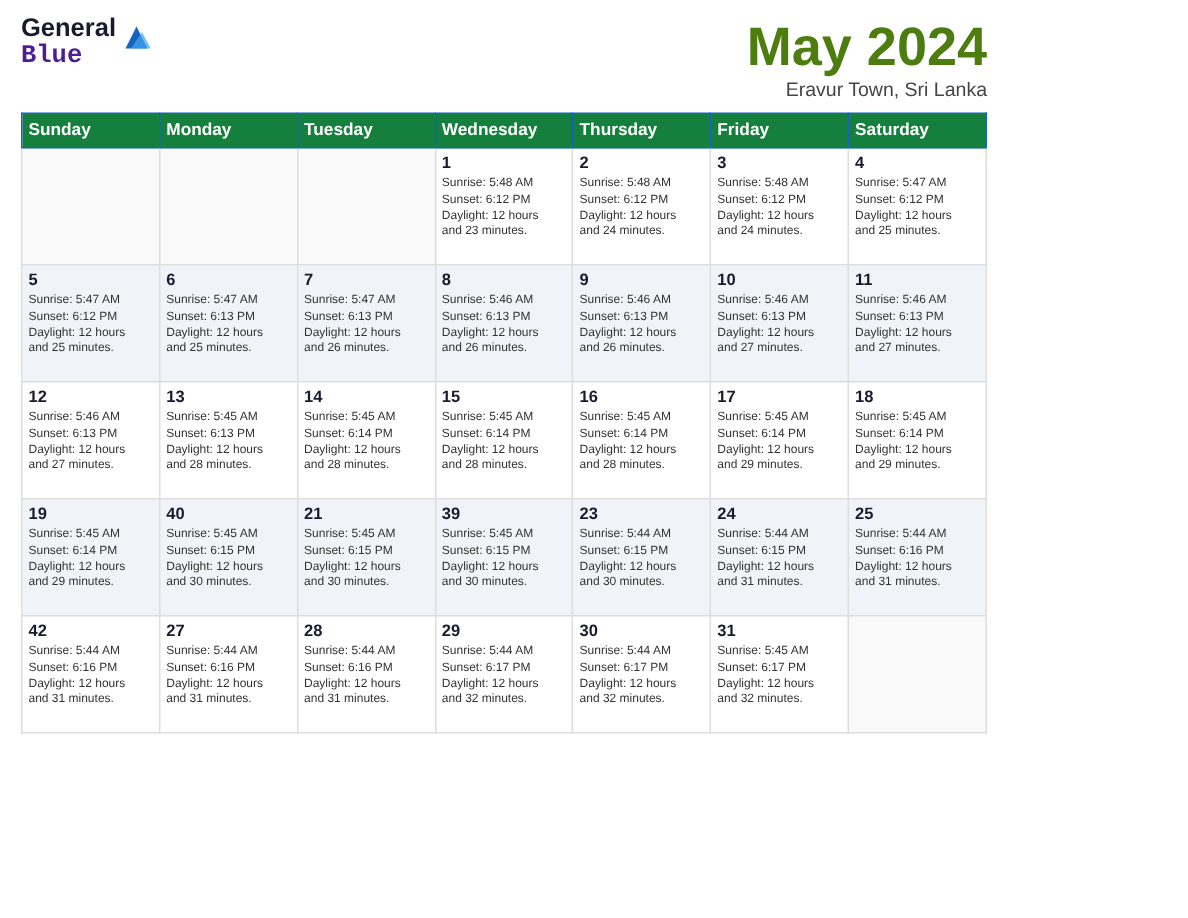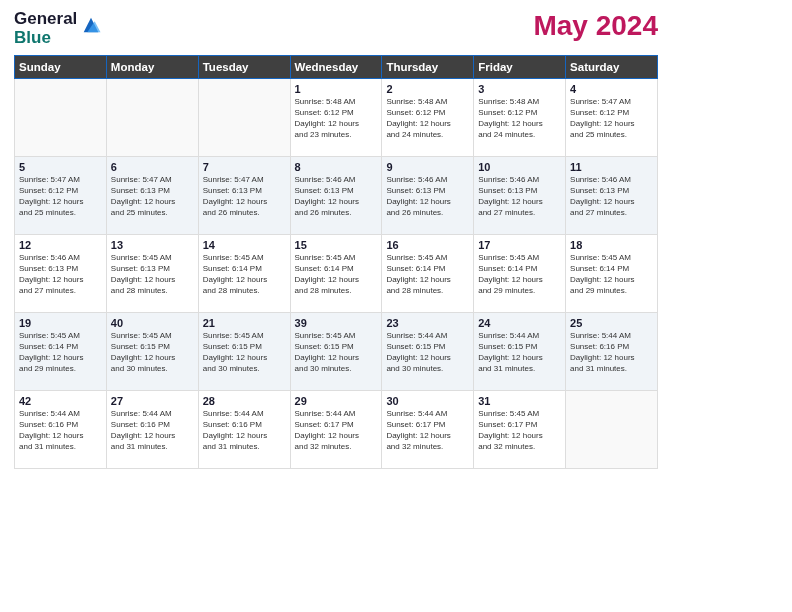--- a/index.html
+++ b/index.html
@@ -32,47 +32,48 @@
       line-height: 1.1;
     }
     .logo-general {
       font-size: 17px;
       font-weight: bold;
       color: #1a1a2e;
     }
     .logo-blue {
       font-size: 17px;
       font-weight: bold;
-      color: #0f766e;
+      color: #4c1d95;
+      font-family: Liberation Mono, monospace;
     }
     .logo-icon {
       width: 22px;
       height: 22px;
       margin-left: 3px;
       margin-top: -8px;
     }
     .title-block {
       text-align: right;
     }
     .month-title {
-      font-size: 28px;
-      font-weight: bold;
-      color: #be185d;
+      font-size: 36px;
+      font-weight: bold;
+      color: #4d7c0f;
     }
     .location {
       font-size: 13px;
       color: #444;
     }
     table {
       width: 100%;
       border-collapse: collapse;
       table-layout: fixed;
     }
     thead tr th {
-      background: #404040;
+      background: #15803d;
       color: #fff;
       font-size: 11.5px;
       font-weight: bold;
       padding: 5px 4px;
       text-align: left;
       border: 1px solid #1565c0;
     }
     tbody tr {
       border-bottom: 1px solid #ccc;
     }
@@ -117,20 +118,21 @@
         <span class="logo-general">General</span>
         <span class="logo-blue">Blue</span>
       </div>
       <svg class="logo-icon" viewBox="0 0 30 30" xmlns="http://www.w3.org/2000/svg">
         <polygon points="5,25 15,5 25,25" fill="#1565c0"></polygon>
         <polygon points="10,25 20,10 28,25" fill="#42a5f5" opacity="0.7"></polygon>
       </svg>
     </div>
     <div class="title-block">
       <div class="month-title">May 2024</div>
+      <div class="location">Eravur Town, Sri Lanka</div>
     </div>
   </div>
 
   <table>
     <thead>
       <tr>
       <th>Sunday</th>
           <th>Monday</th>
           <th>Tuesday</th>
           <th>Wednesday</th>

